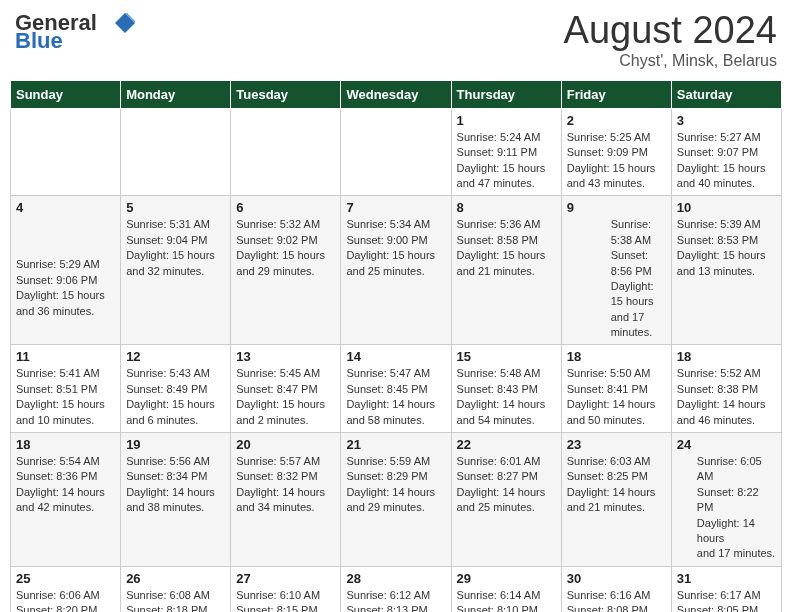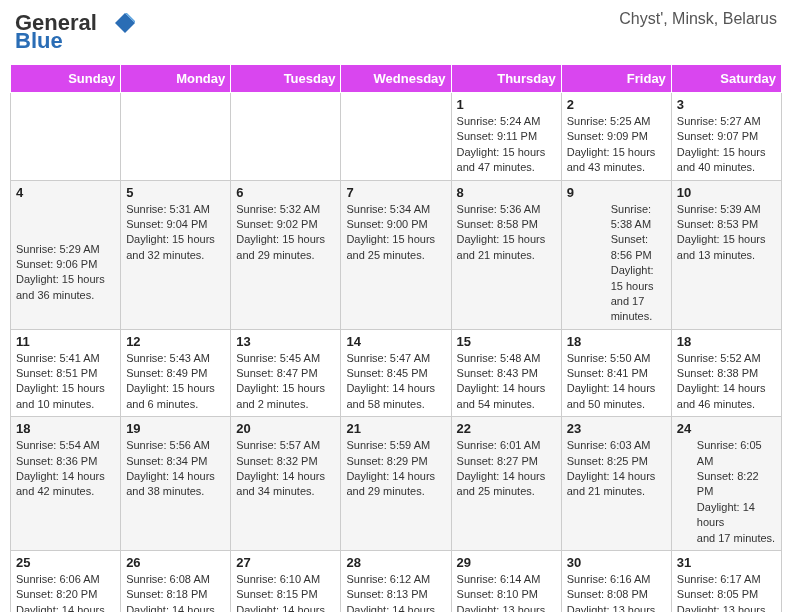--- a/index.html
+++ b/index.html
@@ -55,24 +55,24 @@
     .subtitle {
       font-size: 16px;
       color: #555;
     }
     .calendar {
       width: 100%;
       border-collapse: collapse;
       font-size: 11.5px;
     }
     .calendar th {
-      background-color: #d946ef;
+      background-color: #14532d;
       color: #fff;
       padding: 6px 5px;
-      text-align: right;
+      text-align: left;
       font-size: 13px;
       font-weight: bold;
       border: 1px solid #fff;
       margin-left: 36px;
     }
     .calendar td {
       vertical-align: top;
       border: 1px solid #ccc;
       padding: 4px 5px;
       width: 110px;
@@ -112,20 +112,21 @@
     <div class="logo-text">
       <span class="logo-general">General</span>
       <svg class="logo-icon" viewBox="0 0 24 24">
         <polygon points="12,2 22,12 12,22 2,12" fill="#2a6db5"></polygon>
         <polygon points="14,2 22,10 22,12 12,2" fill="#5ba3e0"></polygon>
       </svg>
     </div>
     <span class="logo-blue" style="margin-top:-8px;">Blue</span>
   </div>
   <div class="title-section">
+    <div class="month-title">August 2024</div>
     <div class="subtitle">Chyst', Minsk, Belarus</div>
   </div>
 </div>
 
 <table class="calendar">
   <thead>
     <tr>
     <th>Sunday</th>
         <th>Monday</th>
         <th>Tuesday</th>

